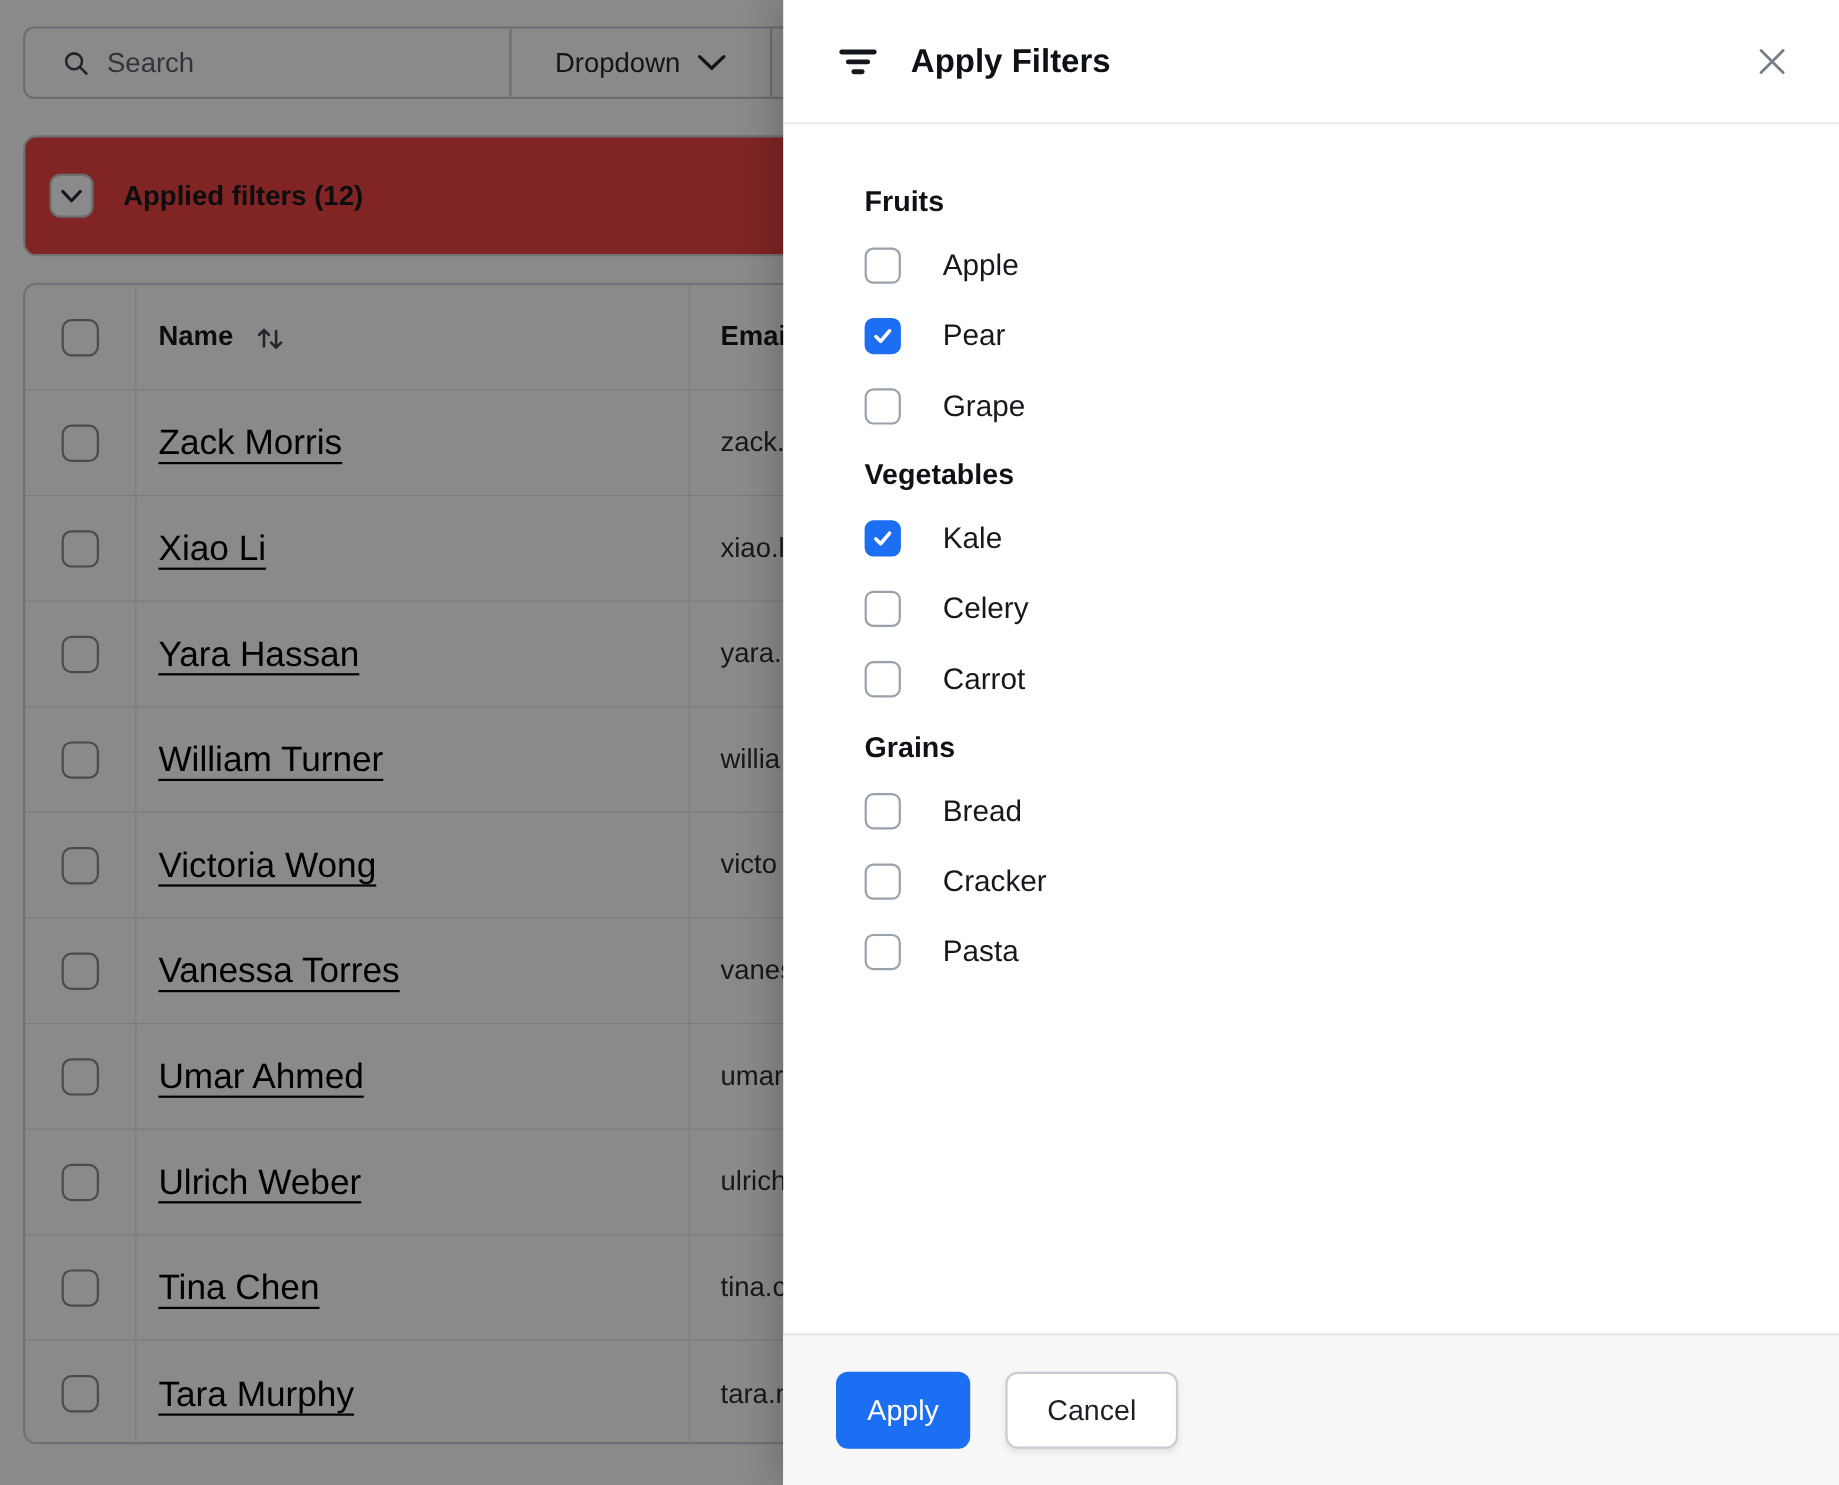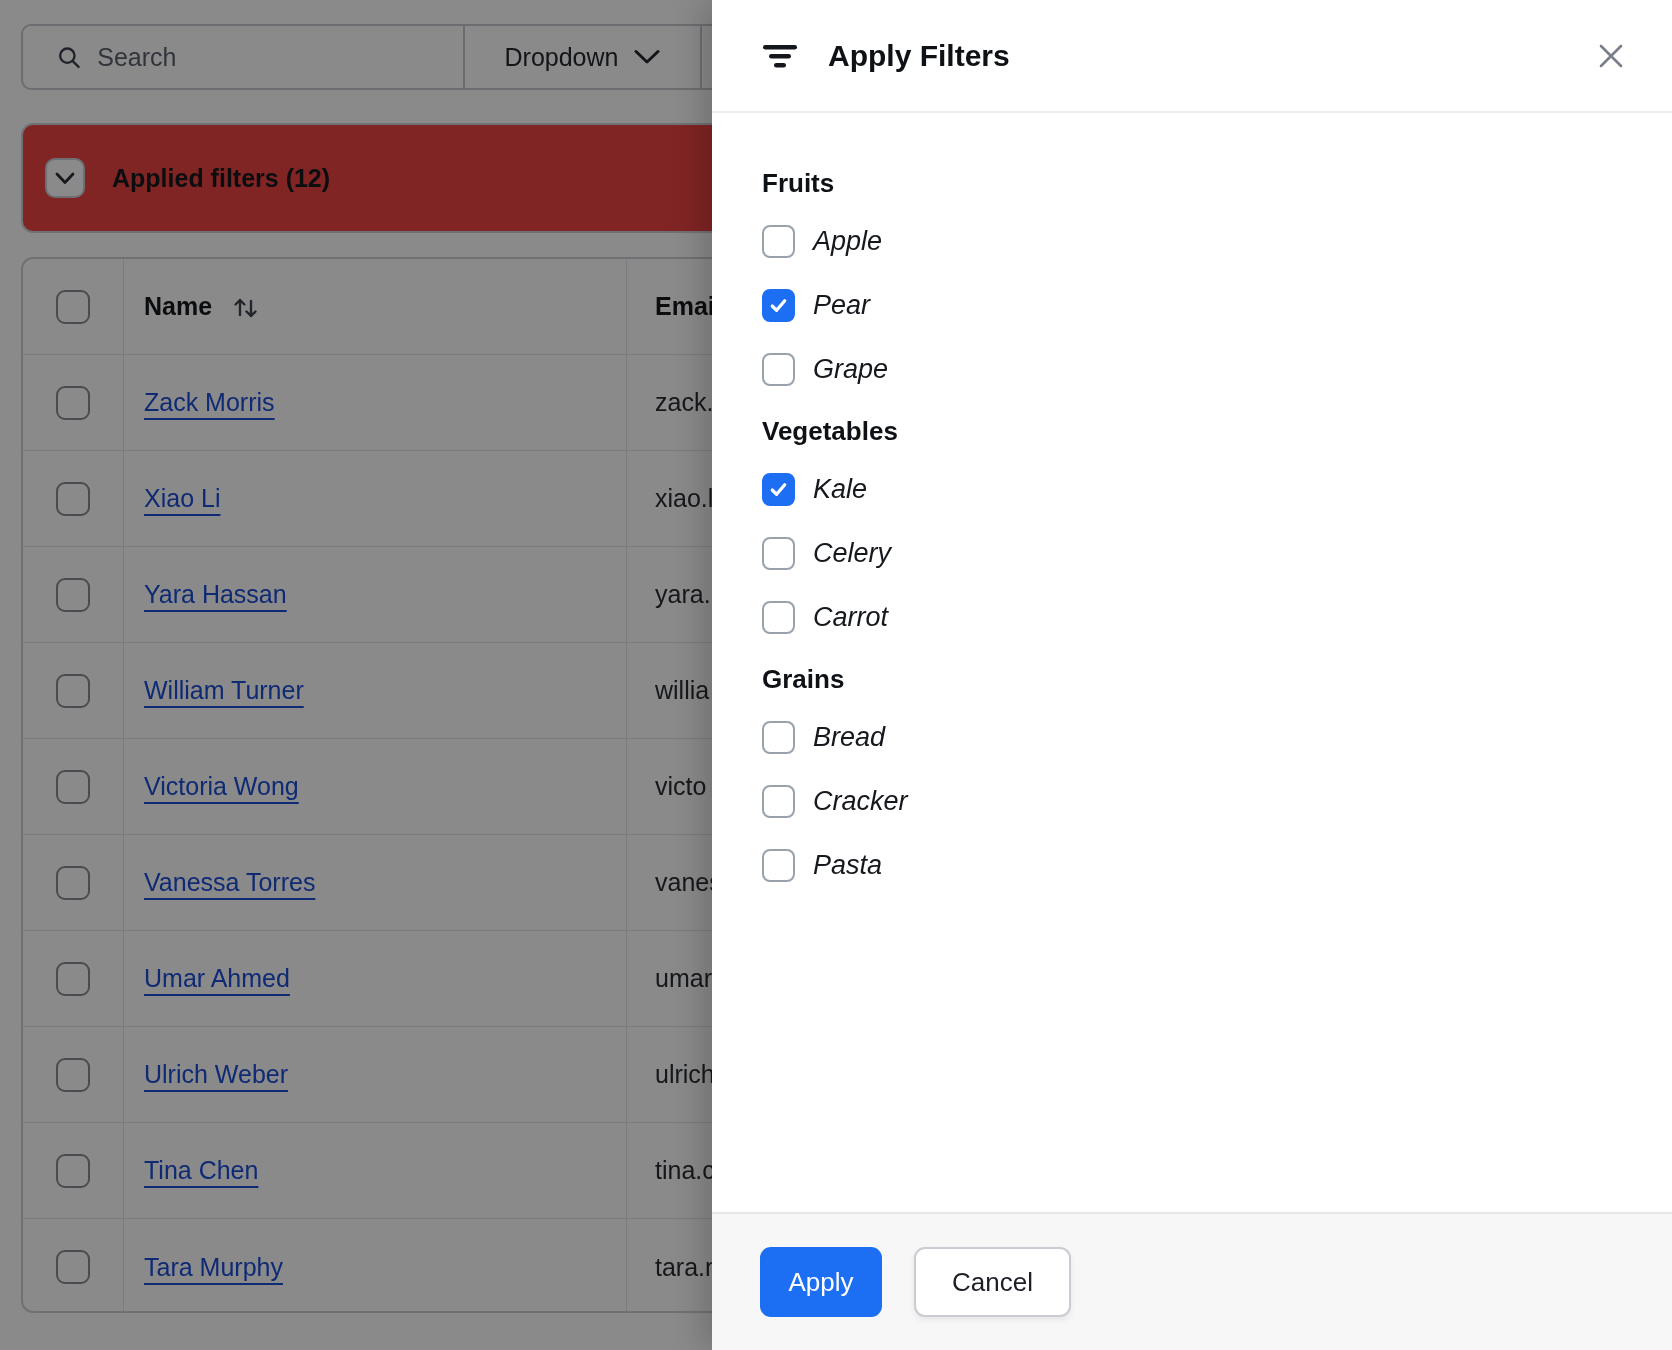--- a/index.html
+++ b/index.html
@@ -30,38 +30,38 @@
     border-radius:12px;background:#fff;overflow:hidden;}
   .t-row{display:grid;grid-template-columns:100px 503px 1fr;height:96px;border-bottom:1px solid #e2e4e8;}
   .t-row:last-child{border-bottom:none;}
   .t-cell{display:flex;align-items:center;overflow:hidden;white-space:nowrap;}
   .c-check{justify-content:center;}
   .c-name{border-left:1px solid #e2e4e8;padding-left:20px;}
   .c-email{border-left:1px solid #e2e4e8;padding-left:28px;font-size:25px;color:#2a2e35;}
   .t-head .c-name{font-weight:700;color:#16191d;font-size:25px;gap:18px;}
   .t-head .c-email{font-weight:700;color:#16191d;}
   .rowcbx{width:34px;height:34px;border:2.5px solid #868d96;border-radius:9px;background:#fff;cursor:pointer;}
-  .name-link{font-size:25px;color:#1d4ed8;font-weight:500;text-decoration:underline;
+  .name-link{font-size:32px;color:#000000;font-weight:500;text-decoration:underline;
     text-underline-offset:7px;text-decoration-thickness:2px;cursor:pointer;}
 
   
   .overlay{position:absolute;inset:0;background:rgba(0,0,0,0.46);z-index:2;}
 
   
   .drawer{position:absolute;top:0;left:712px;right:0;bottom:0;background:#fff;z-index:3;
     box-shadow:-10px 0 30px rgba(0,0,0,0.18);display:flex;flex-direction:column;}
   .drawer-header{height:113px;flex:0 0 113px;border-bottom:2px solid #ececf0;display:flex;
     align-items:center;gap:30px;padding:0 46px 0 50px;}
   .drawer-title{font-size:30px;font-weight:700;color:#0e1116;}
   .close-btn{margin-left:auto;background:none;border:none;padding:0;cursor:pointer;display:flex;}
 
   .drawer-body{flex:1;padding:55px 50px 0;overflow:hidden;}
-  .f-section{margin-bottom:27px;}
+  .f-section{margin-bottom:27px;margin-left:24px;}
   .f-heading{font-size:26px;font-weight:700;color:#0e1116;margin:0 0 25px;}
-  .f-option{display:flex;align-items:center;gap:18px;height:34px;margin-bottom:30px;cursor:pointer;font-style:italic;}
+  .f-option{display:flex;align-items:center;gap:38px;height:34px;margin-bottom:30px;cursor:pointer;}
   .cbx{width:33px;height:33px;border:2.5px solid #99a1aa;border-radius:8px;background:#fff;flex:0 0 33px;
     display:flex;align-items:center;justify-content:center;}
   .cbx svg{display:none;}
   .cbx.checked{background:var(--accent);border-color:var(--accent);}
   .cbx.checked svg{display:block;}
   .f-label{font-size:27px;color:#15181d;}
 
   .drawer-footer{flex:0 0 138px;background:#f7f7f8;border-top:2px solid #e7e7ea;display:flex;
     align-items:center;gap:32px;padding:0 48px;}
   .btn{height:70px;border-radius:11px;font-size:26px;font-family:inherit;cursor:pointer;}

